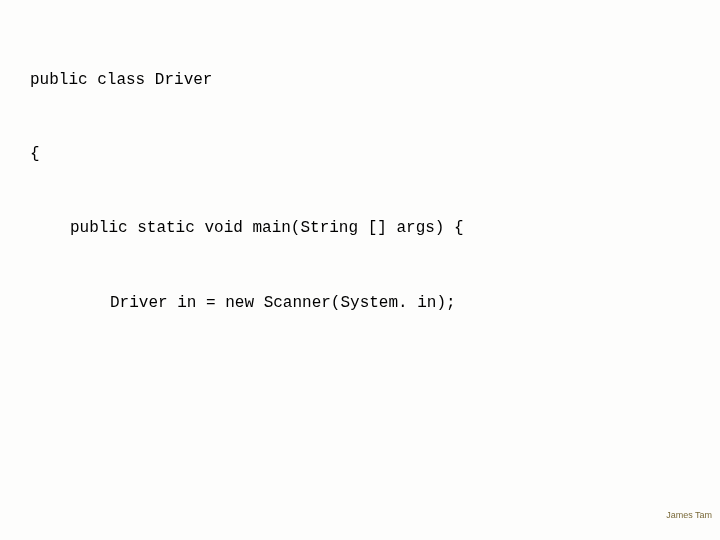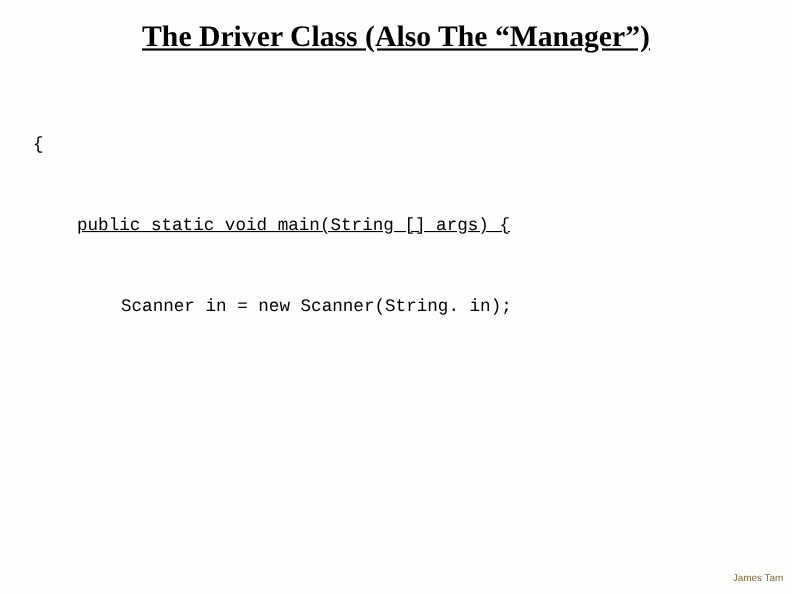--- a/index.html
+++ b/index.html
@@ -23,41 +23,41 @@
       color: #000;
     }
     .code-block {
       font-family: 'Courier New', Courier, monospace;
       font-size: 16px;
       line-height: 1.55;
       color: #000;
       white-space: pre;
     }
     .code-line { display: block; }
-    .indent-1 { padding-left: 40px; text-decoration: underline; }
+    .indent-1 { padding-left: 40px; }
     .indent-2 { padding-left: 80px; }
     .footer {
       position: absolute;
-      bottom: 10px;
+      bottom: 20px;
       right: 8px;
       font-size: 9px;
       color: #7a6a3a;
       font-family: Arial, sans-serif;
     }
   </style>
 </head>
 <body>
 
 <div class="slide">
-  <h1 class="title">The Driver Class (Also The “Manager”)</h1>
 
   <div class="code-block">
+    <span class="code-line">public class Driver</span>
     <span class="code-line">{</span>
     <span class="code-line indent-1">public static void main(String [] args) {</span>
-    <span class="code-line indent-2">Scanner in = new Scanner(String. in);</span>
+    <span class="code-line indent-2">Driver in = new Scanner(System. in);</span>
     
     
     
     
     
     
     
     
     
   </div>

